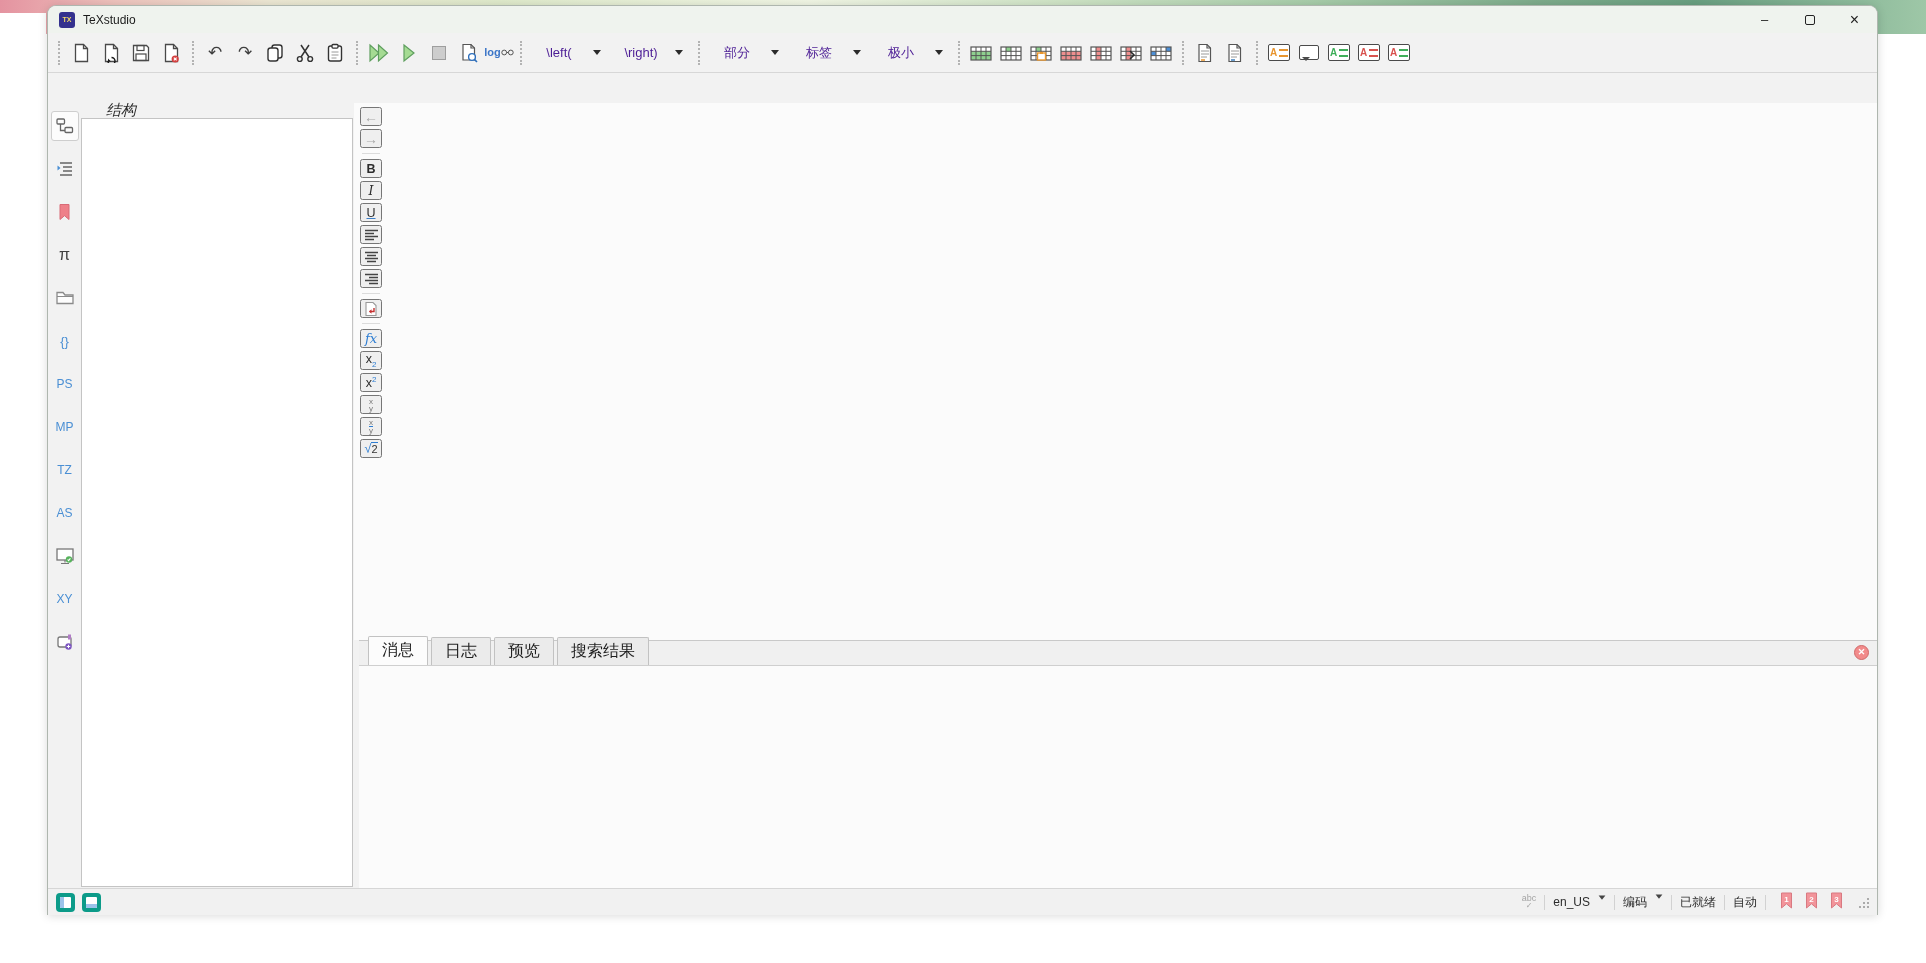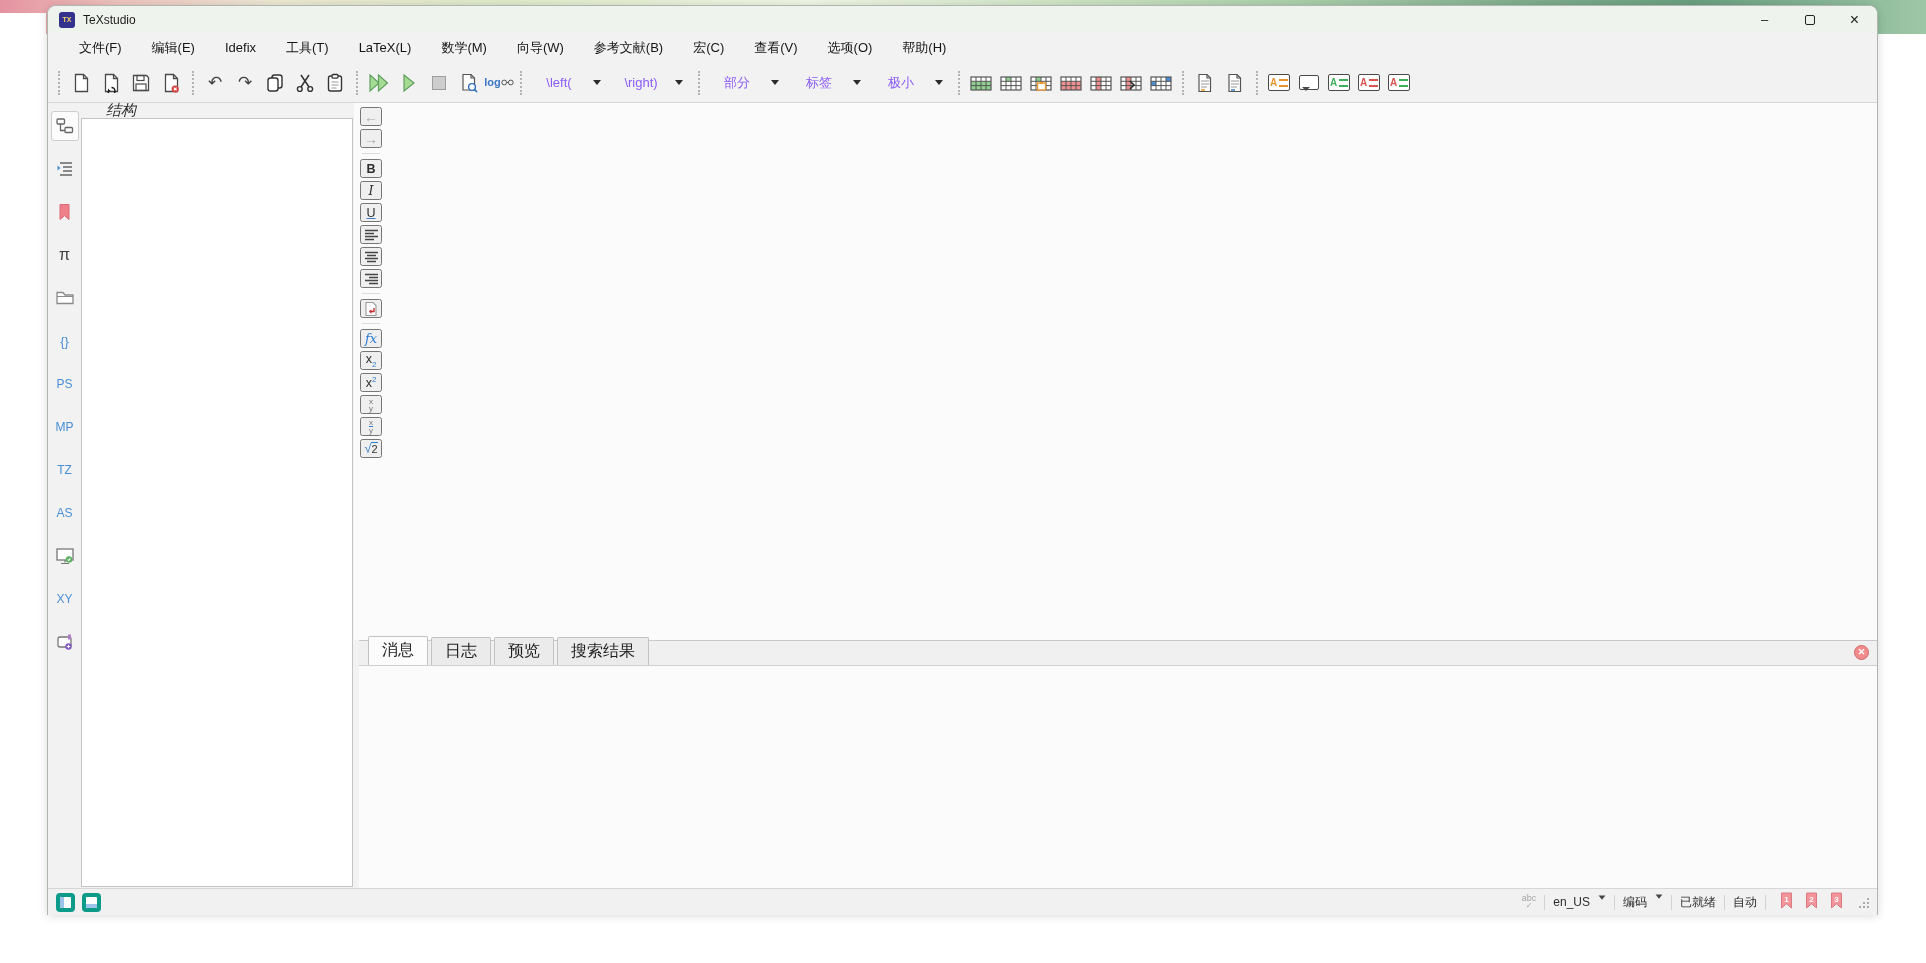--- a/index.html
+++ b/index.html
@@ -31,21 +31,21 @@
   .toolbar { height:40px; background:#f2f2f2; border-bottom:1px solid #d7d7d7;
     display:flex; align-items:center; padding:0 4px; }
   .sep { width:1px; height:24px; border-left:2px dotted #b3b3b3; margin:0 6px; }
   .tb { width:30px; height:30px; border:none; background:transparent; display:flex;
     align-items:center; justify-content:center; padding:0; }
   .tb svg { display:block; }
   .glyph { font-size:17px; color:#3f3f3f; line-height:1; }
   .stopsq { width:14px; height:14px; background:#cdcdcd; border:1px solid #9e9e9e; }
   .logbtn { display:flex; flex-direction:row; align-items:center; line-height:1; }
   .logtxt { font-size:11px; color:#3c76c8; font-weight:bold; }
-  .combo { height:25px; display:flex; align-items:center; padding:0 9px; font-size:13px; color:#8b5cf6; }
+  .combo { height:25px; display:flex; align-items:center; padding:0 9px; font-size:13px; color:#4c1d95; }
   .combo .txt { min-width:44px; text-align:center; }
   .car { width:0; height:0; border-left:4px solid transparent; border-right:4px solid transparent;
     border-top:5px solid #2b2b2b; margin-left:12px; }
   .ann { width:22px; height:17px; border:1.6px solid #4a4a4a; border-radius:2px; background:#fff;
     display:flex; align-items:center; justify-content:center; gap:2px; }
   .ann b { font-size:10px; line-height:1; }
   .abars { width:9px; height:8px; border-top:2px solid var(--c); border-bottom:2px solid var(--c); }
   .bub { width:20px; height:15px; border:1.6px solid #4a4a4a; border-radius:2px; background:#fff; position:relative; }
   .bub::after { content:""; position:absolute; left:2px; bottom:-6px;
     border:4px solid transparent; border-top-color:#4a4a4a; }
@@ -122,34 +122,20 @@
         </div>
       <div class="wbtn">
           <span class="maxbox"></span>
         </div>
       <div class="wbtn close">
           <span>×</span>
         </div>
     </div>
   </div>
 
-  <nav class="menubar">
-    <span class="mi">文件(F)</span>
-    <span class="mi">编辑(E)</span>
-    <span class="mi">Idefix</span>
-    <span class="mi">工具(T)</span>
-    <span class="mi">LaTeX(L)</span>
-    <span class="mi">数学(M)</span>
-    <span class="mi">向导(W)</span>
-    <span class="mi">参考文献(B)</span>
-    <span class="mi">宏(C)</span>
-    <span class="mi">查看(V)</span>
-    <span class="mi">选项(O)</span>
-    <span class="mi">帮助(H)</span>
-  </nav>
 
   <div class="toolbar">
     <i class="sep"></i>
     <button class="tb">
         <svg width="20" height="20" viewBox="0 0 20 20">
           <path d="M4.5 1.5h8l4 4v13h-12z" fill="#fff" stroke="#4a4a4a" stroke-width="1.3"></path>
           <path d="M12.5 1.5v4h4" fill="none" stroke="#4a4a4a" stroke-width="1.3"></path>
         </svg>
       </button>
     <button class="tb">

